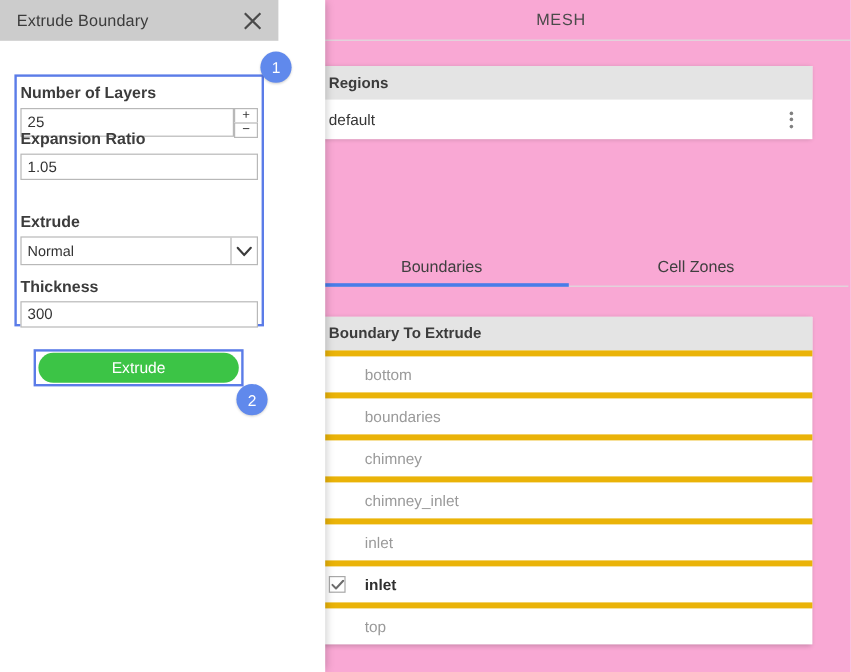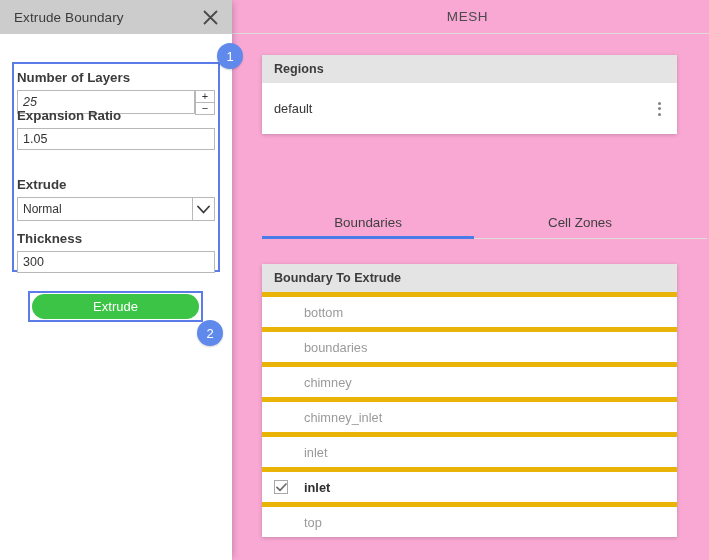--- a/index.html
+++ b/index.html
@@ -14,21 +14,21 @@
     font-family: "Liberation Sans", sans-serif;
     font-size: 13px;
     color: #3c3c3c;
     position: relative;
   }
 
   
   #left-panel {
     position: absolute;
     left: 0; top: 0;
-    width: 232px;
+    width: 271px;
     height: 560px;
     background: #ffffff;
     box-shadow: 3px 0 7px -2px rgba(0,0,0,0.22);
     z-index: 5;
   }
   #panel-titlebar {
     position: absolute;
     left: 0; top: 0;
     width: 232px;
     height: 34px;
@@ -105,21 +105,20 @@
     left: 0; top: 0;
     width: 178px;
     height: 24px;
     border: 1px solid #b8b8b8;
     background: #ffffff;
     font-family: "Liberation Sans", sans-serif;
     font-size: 12.5px;
     color: #333333;
     padding: 0 5px;
     outline: none;
-    font-style: italic;
   }
   .spin-btns {
     position: absolute;
     right: 0; top: 0;
     width: 20px;
     height: 24px;
     display: flex;
     flex-direction: column;
   }
   .spin-btn {
@@ -253,21 +252,21 @@
     padding-left: 12px;
     box-sizing: border-box;
   }
 
   #regions-card {
     left: 30px;
     top: 55px;
     width: 415px;
   }
   #regions-row {
-    height: 51px;
+    height: 33px;
     display: flex;
     align-items: center;
     padding-left: 12px;
     padding-right: 10px;
     font-size: 12.8px;
     color: #353535;
     box-sizing: border-box;
     cursor: pointer;
   }
   #regions-row-label { flex: 1; }

